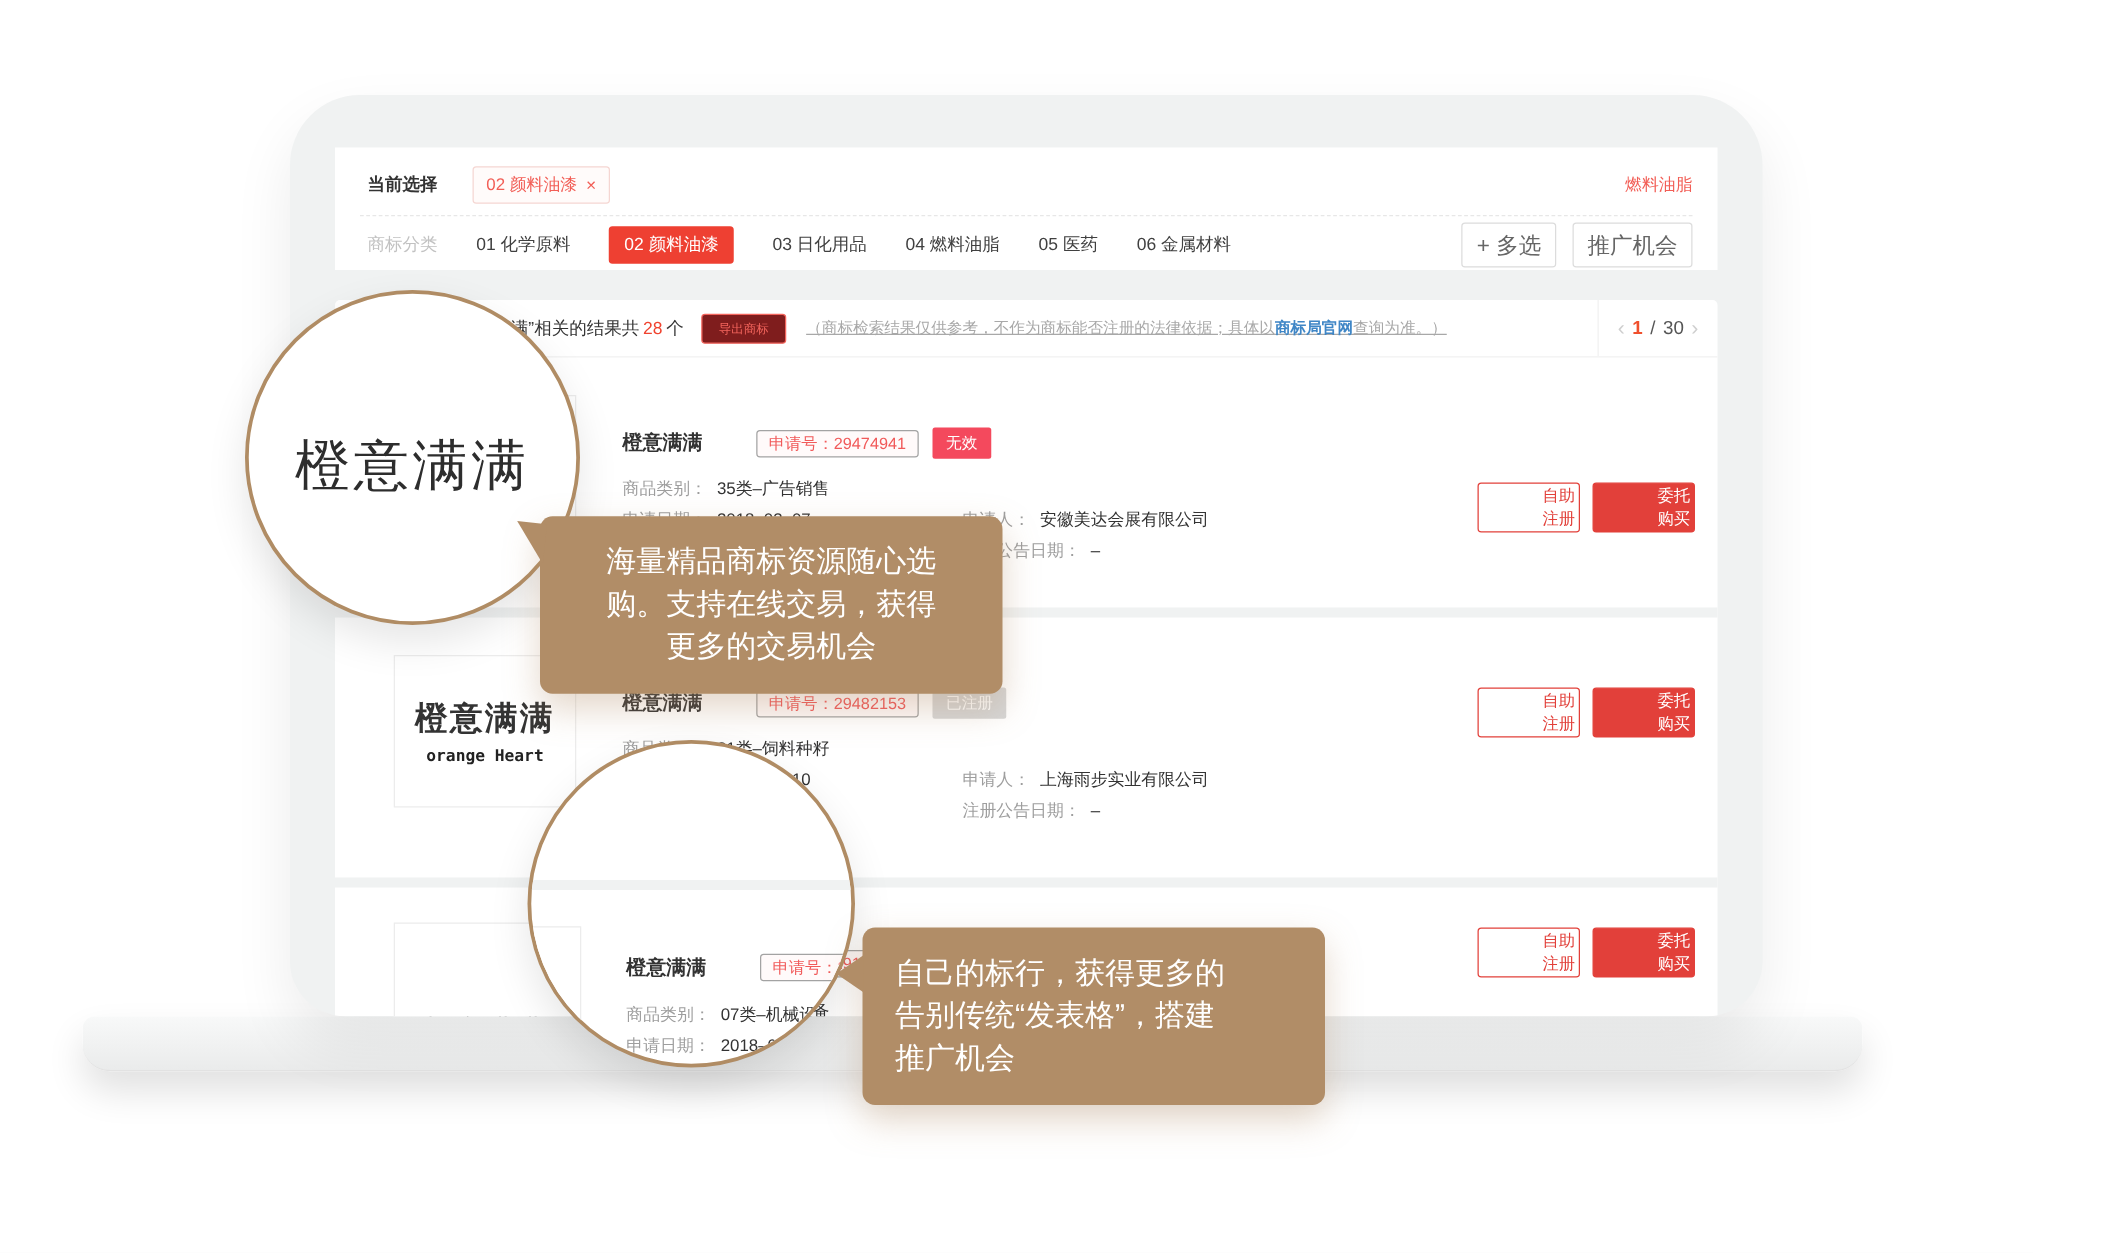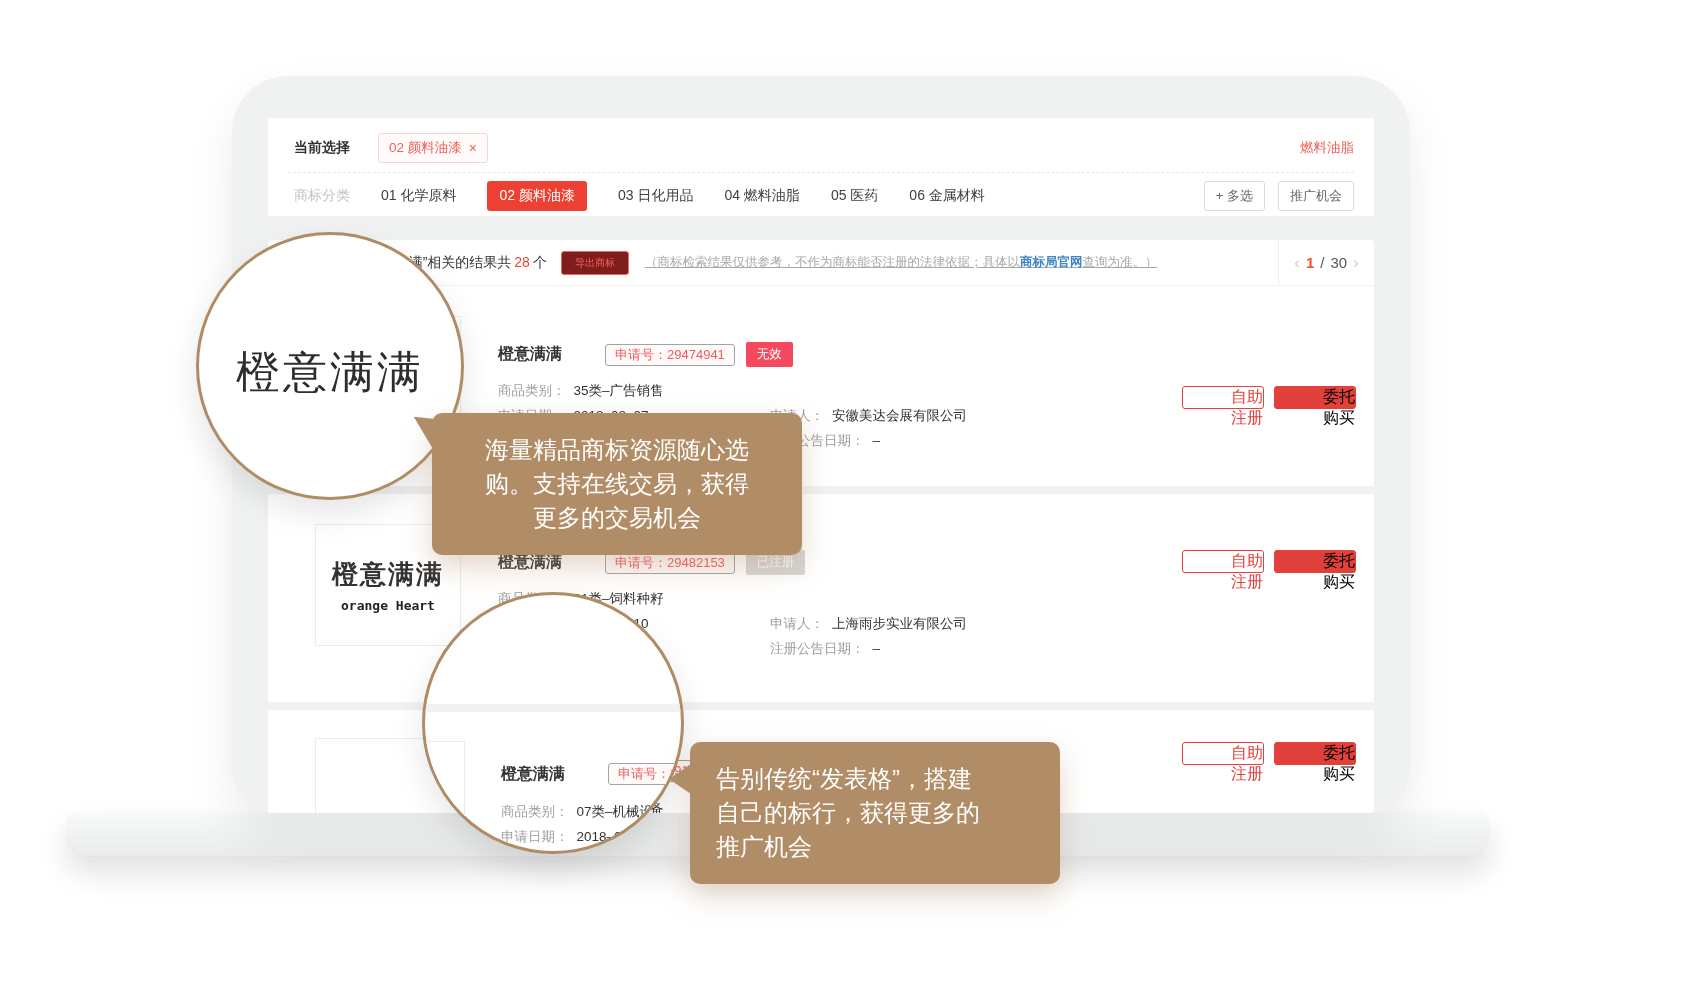--- a/index.html
+++ b/index.html
@@ -25,21 +25,21 @@
     border:1px solid #f5d6d2; background:#fffbfa; color:#f25e56; font-size:13.5px;
     padding:5px 10px; border-radius:3px; }
   .sel-tag .x { font-size:14px; line-height:1; }
   .f-spacer { flex:1; }
   .clear-all { color:#f25e56; font-size:13.5px; cursor:pointer; }
   .f-divider { position:absolute; left:20px; right:20px; top:54px; border-top:1px dashed #e7e7e7; }
   .f-row2 { position:absolute; left:26px; right:20px; top:60px; height:36px; display:flex; align-items:center; gap:31px; font-size:14px; color:#404040; }
   .cat-label { color:#c2c2c2; }
   .cat-item { cursor:pointer; white-space:nowrap; }
   .cat-item.selected { background:#ee4032; color:#fff; padding:6px 12px; border-radius:3px; }
-  .f-btn { border:1px solid #dcdcdc; background:#fff; color:#666; font-size:13px; padding:5px 11px; border-radius:3px;
+  .f-btn { border:1px solid #dcdcdc; background:#fff; color:#666; font-size:18px; padding:5px 11px; border-radius:3px;
     font-family:Liberation Sans, sans-serif; cursor:pointer; white-space:nowrap; }
   .f-btn + .f-btn { margin-left:-18px; }
 
   
   .results-card { position:absolute; left:36px; top:164px; width:1106px; bottom:0; background:#fff; border-radius:4px 4px 0 0; }
   .r-header { position:absolute; left:0; right:0; top:0; height:46px; border-bottom:1px solid #f1f1f1;
     display:flex; align-items:center; padding-left:24px; font-size:14px; color:#333; }
   .sum-count { color:#f0432f; margin:0 3px;text-align:right; }
   .export-btn { margin:0 16px 0 14px; border:1px solid #f2645c; color:#f2645c; background:#7f1d1d;
     font-size:10px; padding:4px 13px; border-radius:3px; font-family:Liberation Serif, serif; cursor:pointer; white-space:nowrap; }
@@ -74,24 +74,24 @@
   .status-tag.registered { background:#d6d6d6; }
 
   .line { position:absolute; left:0; font-size:13.5px; color:#333; white-space:nowrap; }
   .lbl { color:#9e9e9e; margin-right:8px; }
   .pair2 { position:absolute; left:272px; top:0; white-space:nowrap; }
   .l-cat { top:96px; } .l-date { top:121px; } .l-pub { top:146px; }
   .r3 .l-cat { top:90px; }
 
   .row-buttons { position:absolute; right:18px; display:flex; gap:10px; }
   .r1 .row-buttons { top:100px; } .r2 .row-buttons { top:56px; } .r3 .row-buttons { top:32px; }
-  .btn-outline,.btn-fill { width:82px; height:23px; font-size:16px; border-radius:3px; cursor:pointer;
+  .btn-outline,.btn-fill { width:82px; height:40px; font-size:13px; border-radius:3px; cursor:pointer;
     font-family:"Liberation Sans", sans-serif;padding-left:48px; }
   .btn-outline { border:1px solid #e2403a; color:#e2403a; background:#fff; }
-  .btn-fill { border:1px solid #e2403a; background:#e2403a; color:#000000; }
+  .btn-fill { border:1px solid #e2403a; background:#e2403a; color:#ffffff; }
 
   
   .lens { position:absolute; border-radius:50%; border:3px solid #b08c64; overflow:hidden; background:#fff;
     box-shadow:0 14px 32px rgba(0,0,0,.10); z-index:5; }
   .lens1 { left:196px; top:232px; width:268px; height:268px; }
   .lens1-text { position:absolute; left:0; right:0; top:108px; text-align:center;
     font-size:44px; font-weight:500; color:#2d2d2d; letter-spacing:3px; white-space:nowrap; }
   .lens2 { left:422px; top:592px; width:262px; height:262px; }
   .lens-gap { position:absolute; left:0; right:0; top:109px; height:8px; background:#f0f2f2; }
   .lens-imgbox { position:absolute; left:-60px; top:146px; width:100px; height:200px; border:1px solid #ececec; background:#fff; }
@@ -273,18 +273,18 @@
 
   <div class="tooltip t1">
     <span class="tail"></span>
     <div class="tline">海量精品商标资源随心选</div>
     <div class="tline">购。支持在线交易，获得</div>
     <div class="tline">更多的交易机会</div>
   </div>
 
   <div class="tooltip t2">
     <span class="tail"></span>
+    <div class="tline">自己的标行，获得更多的</div>
     <div class="tline">告别传统“发表格”，搭建</div>
-    <div class="tline">自己的标行，获得更多的</div>
     <div class="tline">推广机会</div>
   </div>
 
 </div>
 
 </body></html>

